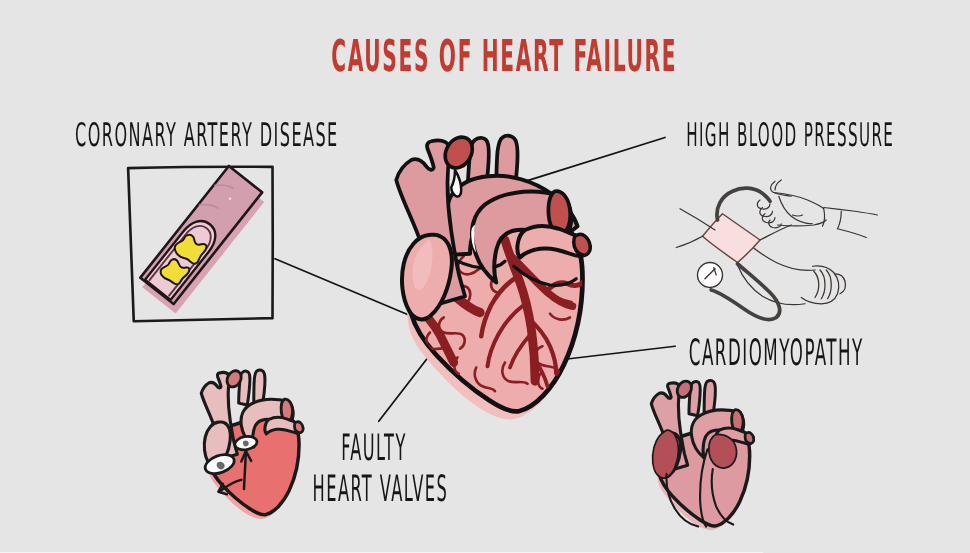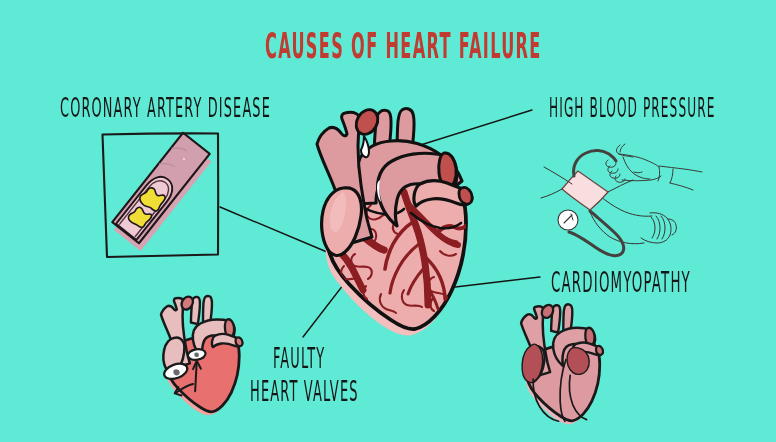--- a/index.html
+++ b/index.html
@@ -1,19 +1,19 @@
 <!DOCTYPE html>
 <html><head>
 <meta charset="utf-8">
 <title>Causes of Heart Failure</title>
 <style>
   html,body{margin:0;padding:0;background:#ffffff;}
   body{width:776px;height:442px;overflow:hidden;
        font-family:"DejaVu Sans Condensed","DejaVu Sans",sans-serif;}
-  #stage{position:relative;width:776px;height:442px;background:#5eead4;}
+  #stage{position:relative;width:776px;height:442px;background:#e5e5e5;}
   svg{position:absolute;left:0;top:0;overflow:visible;}
   .lbl{position:absolute;white-space:nowrap;color:#161616;font-weight:400;
        transform-origin:0 0;}
   #title{left:265px;top:25.2px;font-size:34px;color:#c13b31;letter-spacing:2.55px;
          transform:scaleX(0.527) scaleY(1.03);font-weight:700;}
   #l-coronary{left:60px;top:92.6px;font-size:25px;letter-spacing:2.0px;
               transform:scaleX(0.573) scaleY(1.04);}
   #l-highbp{left:549px;top:92.6px;font-size:25px;letter-spacing:2.0px;
             transform:scaleX(0.540) scaleY(1.04);}
   #l-cardio{left:551px;top:265.3px;font-size:25px;letter-spacing:2.0px;

